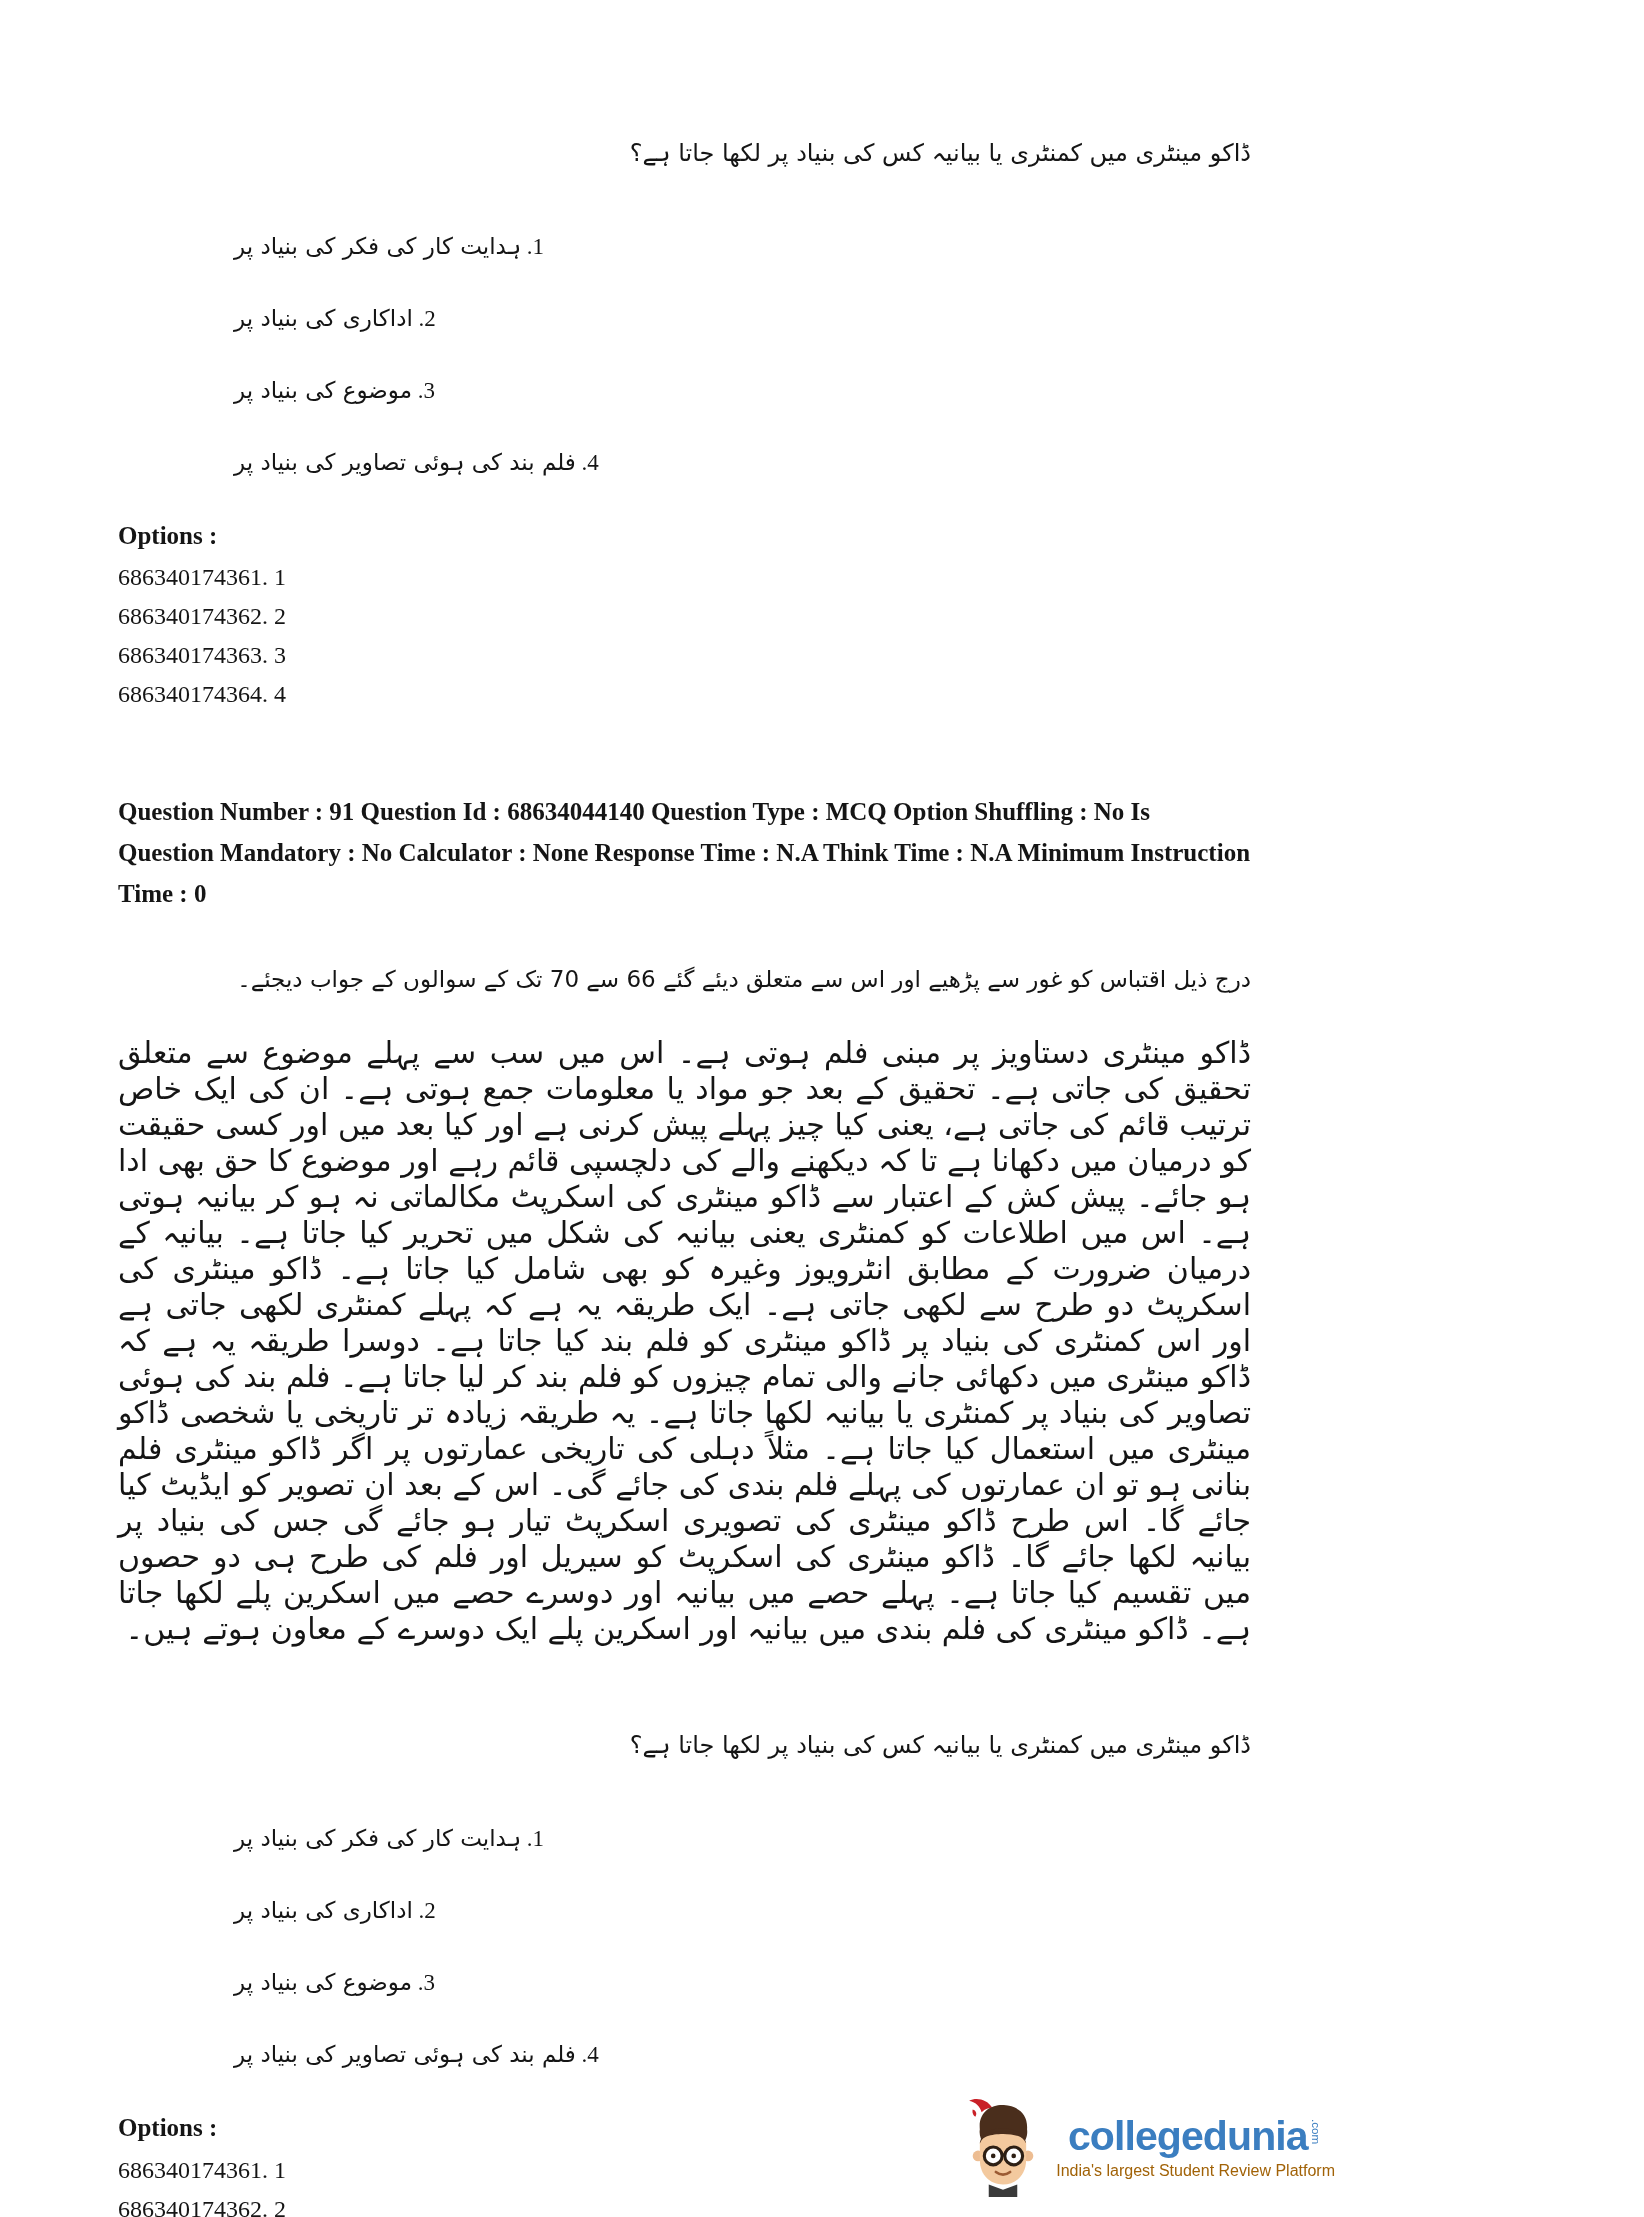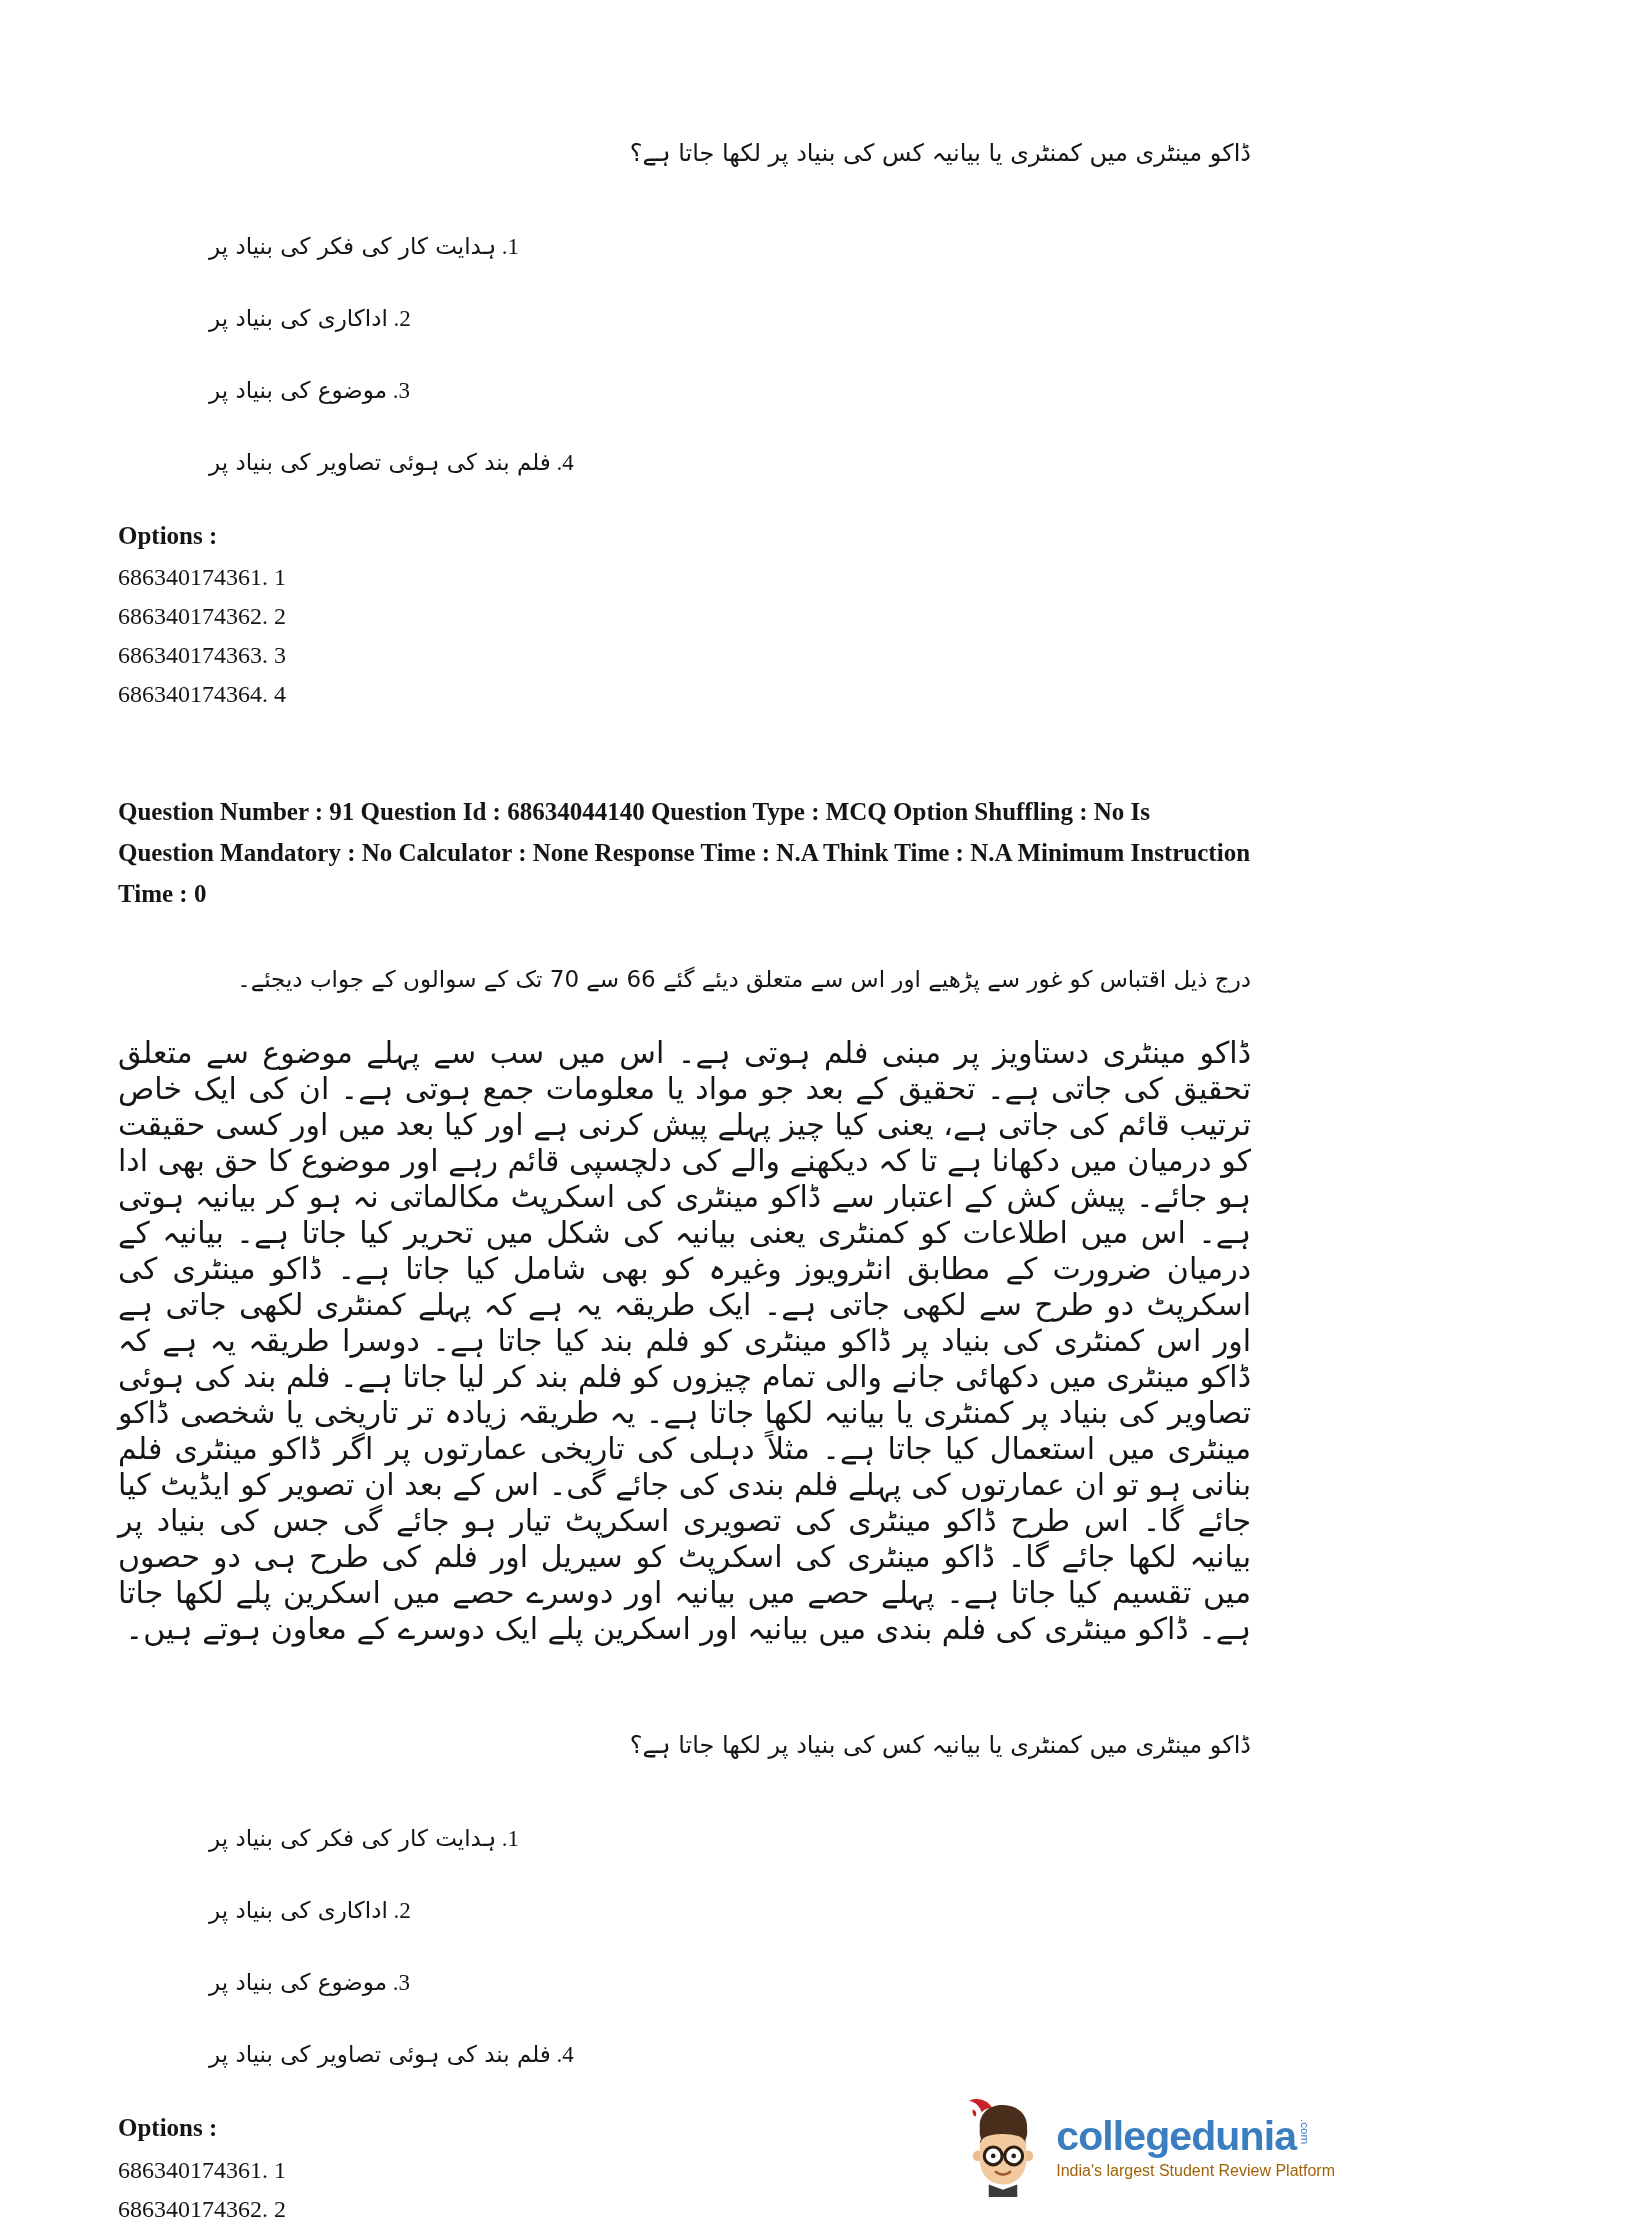--- a/index.html
+++ b/index.html
@@ -11,21 +11,21 @@
   }
   .content { padding:134px 109px 0 118px; }
 
   .urdu { direction:rtl; unicode-bidi:plaintext; font-family:"DejaVu Sans", sans-serif; }
 
   .q-text {
     text-align:right; font-size:24px; line-height:38px; margin-bottom:59px;
   }
   .opt {
     direction:rtl; text-align:left; font-size:23px; line-height:30px;
-    margin:0 0 41px 91px;
+    margin:0 0 41px 116px;
   }
   .opt .num { font-family:"Liberation Serif", serif; }
 
   .options-heading {
     font-weight:bold; font-size:25px; line-height:34px; margin-bottom:5.4px;
   }
   .option-id { font-size:24px; line-height:39px; }
 
   .meta-block { margin-top:77px; }
   .meta-line { font-weight:bold; font-size:25px; line-height:41px; }
@@ -38,21 +38,21 @@
   }
 
   .q2 { margin-top:79px; }
 
   
   .brand-footer {
     position:absolute; right:25px; bottom:19.7px;
     display:flex; align-items:center; gap:12.5px;
   }
   .mascot { width:82px; height:100px; flex:0 0 auto; }
-  .brand-text { display:flex; flex-direction:column; }
+  .brand-text { display:flex; flex-direction:column;align-items:center; }
   .brand-row { display:flex; align-items:flex-start; }
   .brand-name {
     font-family:"Liberation Sans", sans-serif; font-weight:bold;
     font-size:41px; line-height:43px; color:#3b7ec0; letter-spacing:-0.9px;
   }
   .brand-suffix {
     font-family:"Liberation Sans", sans-serif; font-size:11.6px; color:#3b7ec0;
     writing-mode:vertical-rl; margin-left:2.7px; margin-top:3.6px;
   }
   .brand-tagline {

